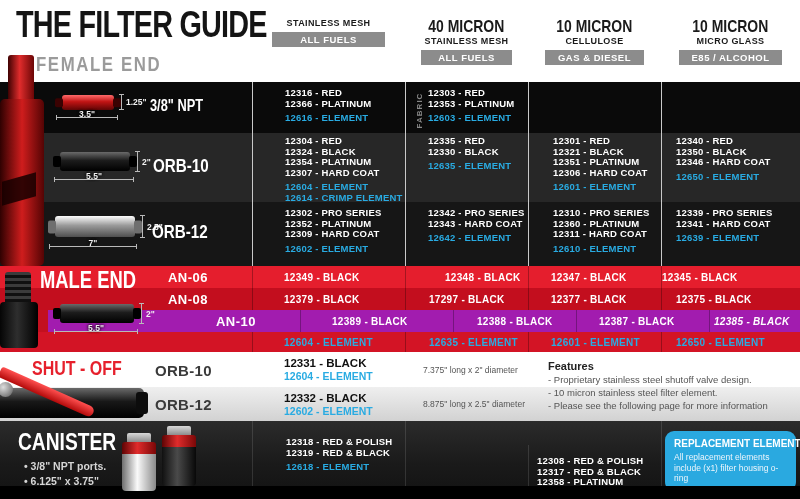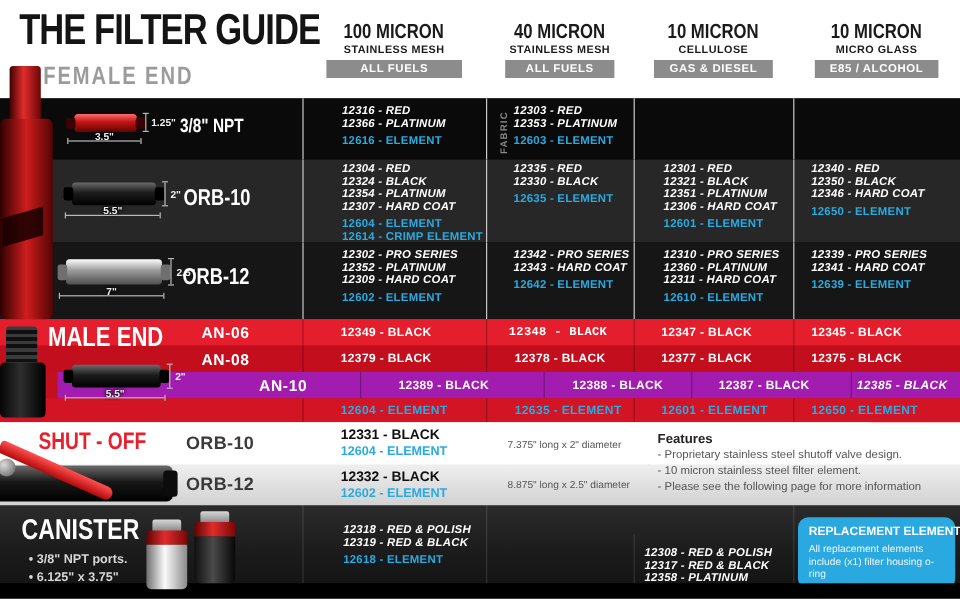--- a/index.html
+++ b/index.html
@@ -14,21 +14,21 @@
   .hdr-female { position:absolute; left:36px; top:52px; font-weight:900; font-size:21px; color:#9b9b9b; letter-spacing:2px; }
   .hdr-cols { position:absolute; left:0; top:10px; width:800px; display:grid; grid-template-columns:252px 153px 123px 133px 139px; }
   .hdr-col { text-align:center; padding-top:8px; }
   .hdr-micron { font-weight:900; font-size:17px; color:#1a1a1a; line-height:18px; }
   .hdr-media { font-weight:bold; font-size:9px; color:#1a1a1a; letter-spacing:.4px; line-height:10px; }
   .hdr-badge { display:block; margin:4px auto 0; width:74%; background:#8c8c8c; color:#fff; font-weight:bold; font-size:9.5px; line-height:15px; letter-spacing:.5px; }
 
   
   .cols { display:grid; grid-template-columns:252px 153px 123px 133px 139px; height:100%; }
   .cell { position:relative; overflow:hidden; }
-  .part { color:#fff; font-weight:bold; font-size:9.5px; line-height:10.5px; letter-spacing:.2px; white-space:nowrap;font-style:italic; }
+  .part { color:#fff; font-weight:bold; font-size:9.5px; line-height:10.5px; letter-spacing:.2px; white-space:nowrap; }
   .elem { color:#29abe2; font-weight:bold; font-size:9.5px; line-height:10.5px; letter-spacing:.2px; white-space:nowrap; }
   .elems { margin-top:4px; }
 
   
   .sec-female { position:absolute; left:0; top:82px; width:800px; height:184px; background:#0a0a0a; }
   .frow { position:absolute; left:0; width:800px; }
   .frow0 { top:0; height:51px; background:#0a0a0a; }
   .frow1 { top:51px; height:69px; background:#272727; }
   .frow2 { top:120px; height:64px; background:#161616; }
   .sec-female .cell { border-left:1px solid #c9c9c9; }
@@ -133,21 +133,20 @@
 <body>
 
 <div class="stage">
 
   <div class="hdr-title"><span class="cond">THE FILTER GUIDE</span></div>
   <div class="hdr-female"><span class="cond">FEMALE END</span></div>
 
   <div class="hdr-cols">
     <div></div>
     <div class="hdr-col">
-      <div class="hdr-micron"><span class="cond-c">100 MICRON</span></div>
       <div class="hdr-media">STAINLESS MESH</div>
       <span class="hdr-badge">ALL FUELS</span>
     </div>
     <div class="hdr-col">
       <div class="hdr-micron"><span class="cond-c">40 MICRON</span></div>
       <div class="hdr-media">STAINLESS MESH</div>
       <span class="hdr-badge">ALL FUELS</span>
     </div>
     <div class="hdr-col">
       <div class="hdr-micron"><span class="cond-c">10 MICRON</span></div>
@@ -312,41 +311,41 @@
     </div>
 
     <div class="mrow mrow0">
       <div class="cols">
         <div class="cell labelcol">
             <span class="anlabel">AN-06</span>
           </div>
         <div class="cell" style="padding-left:31px;">
             <span class="mpart">12349 - BLACK</span>
           </div>
-        <div class="cell" style="padding-left:18px;font-family:Liberation Mono, monospace;">
+        <div class="cell" style="padding-left:39px;">
             <span class="mpart">12348 - BLACK</span>
           </div>
         <div class="cell" style="padding-left:22px;">
             <span class="mpart">12347 - BLACK</span>
           </div>
-        <div class="cell" style="padding-left:14px;">
+        <div class="cell" style="">
             <span class="mpart">12345 - BLACK</span>
           </div>
       </div>
     </div>
     <div class="mrow mrow1">
       <div class="cols">
         <div class="cell labelcol">
             <span class="anlabel">AN-08</span>
           </div>
         <div class="cell" style="padding-left:31px;">
             <span class="mpart">12379 - BLACK</span>
           </div>
         <div class="cell" style="padding-left:23px;">
-            <span class="mpart">12378 - BLACK</span>
+            <span class="mpart">17297 - BLACK</span>
           </div>
         <div class="cell" style="padding-left:22px;">
             <span class="mpart">12377 - BLACK</span>
           </div>
         <div class="cell" style="padding-left:14px;">
             <span class="mpart">12375 - BLACK</span>
           </div>
       </div>
     </div>
     <div class="mrow mrow2">

